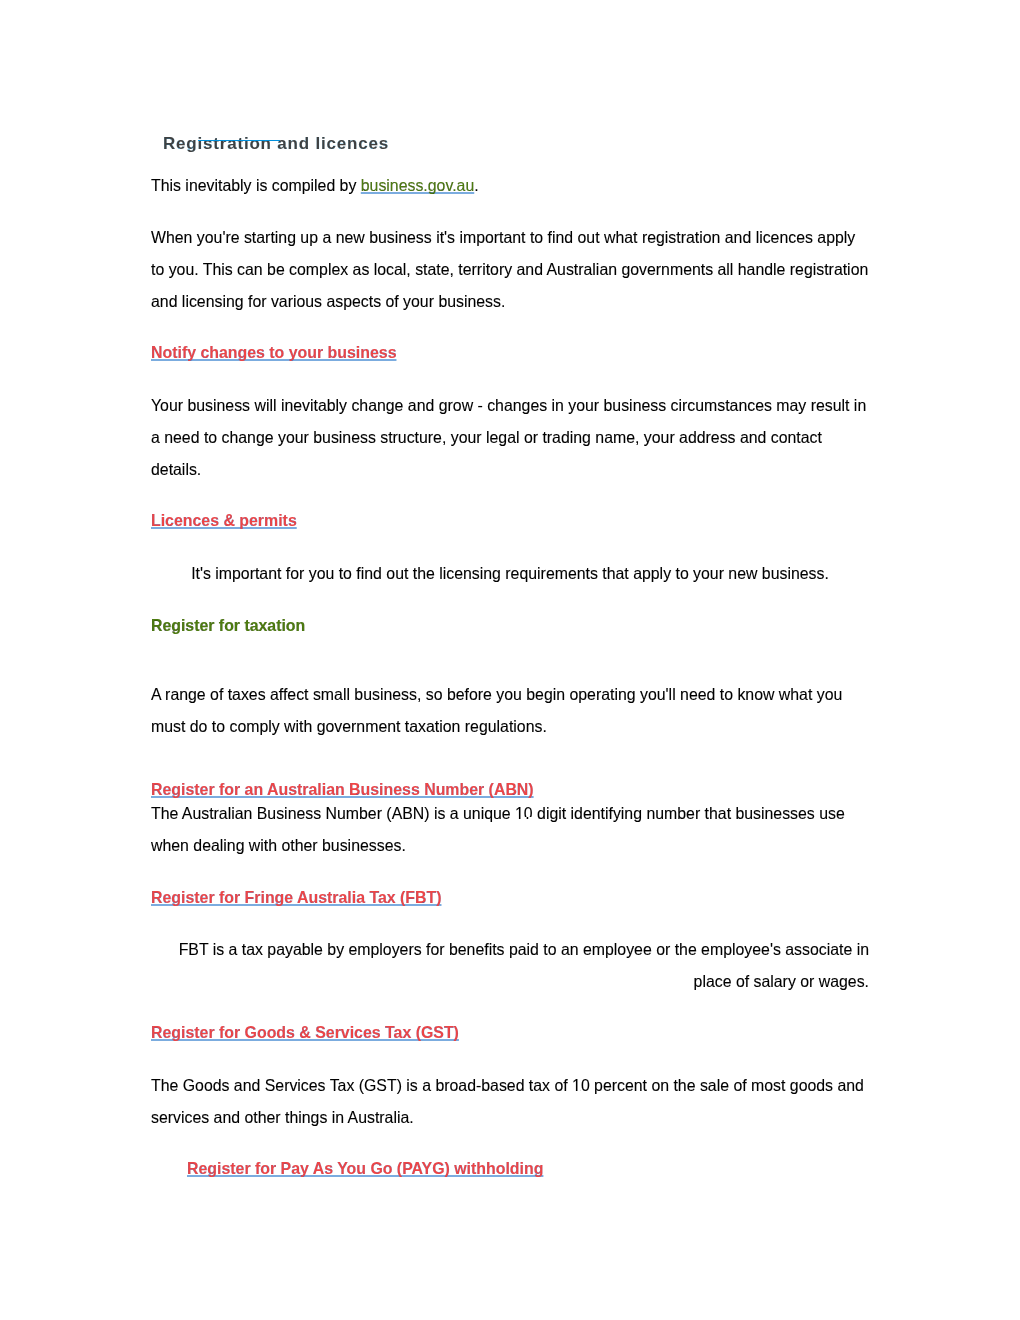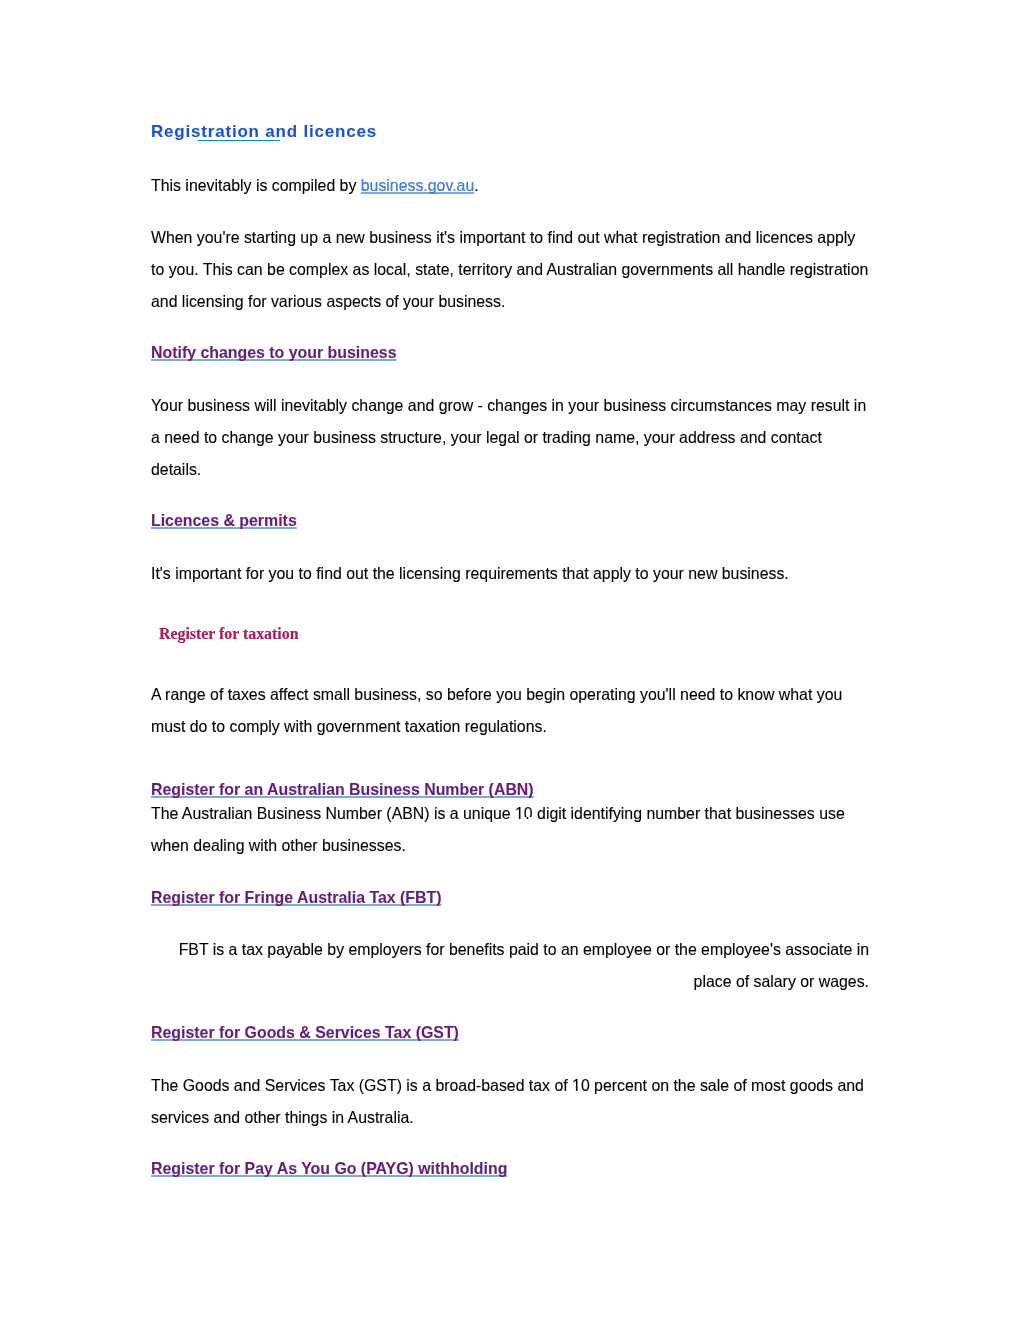--- a/index.html
+++ b/index.html
@@ -23,60 +23,59 @@
   .doc { position: absolute; left: 151px; top: 0; width: 718px; }
 
   .row { position: absolute; left: 0; width: 718px; }
 
   
   .h-title {
     font-size: 17px;
     font-weight: bold;
     letter-spacing: 0.8px;
     line-height: 32px;
-    color: #1d4ed8;
-    margin: 0;
+    color: #404040;
+    margin: 12px;
     white-space: nowrap;
     -webkit-text-stroke: 0.12px #2E9CD4;
   }
   .h-title .lnk { text-decoration: none; }
   .title-underline {
     position: absolute;
     left: 47px;
     top: 140px;
     width: 82px;
     height: 1.3px;
     background: #0090DD;
   }
 
   
   .h2 {
     font-size: 15.9px;
     font-weight: bold;
     line-height: 32px;
-    color: #701a75;
+    color: #ef4444;
     margin: 0;
     -webkit-text-stroke: 0.12px #0B5BC4;
   }
   .h2 .lnk {
     text-decoration: underline;
     text-decoration-skip-ink: none;
     text-decoration-color: #7BACDF;
     text-underline-offset: 1px;
     text-decoration-thickness: 2px;
   }
 
   
   .h3 {
     font-size: 15.87px;
     font-weight: bold;
     line-height: 32px;
-    color: #be185d;
-    margin: 8px;
-    font-family: Liberation Serif, serif;
+    color: #4d7c0f;
+    margin: 0;
     -webkit-text-stroke: 0.12px #000000;
   }
 
   
   p.para {
     font-size: 15.87px;
     line-height: 32px;
     color: #000000;
     margin: 0;
     -webkit-text-stroke: 0.1px #000000;
@@ -106,21 +105,21 @@
     width: 8px;
     background-image: linear-gradient(to right,
       #ffffff 0, #ffffff 3px,
       #eaeaea 3px, #eaeaea 4px,
       #000000 4px, #000000 5px,
       #8d8d8d 5px, #8d8d8d 6px,
       #ffffff 6px, #ffffff 8px);
   }
 
   a.ext {
-    color: #3b82f6;
+    color: #4d7c0f;
     text-decoration: underline;
     text-decoration-skip-ink: none;
     text-decoration-color: #7BACDF;
     text-underline-offset: 1px;
     text-decoration-thickness: 2px;
   }
 </style>
 </head>
 <body>
 
@@ -133,36 +132,36 @@
     <p class="para row" style="top:170px;"><span>This inevitably is compiled by </span><a class="ext">business.gov.au</a><span>.</span></p>
 
     <p class="para row" style="top:221.5px;">When you're starting up a new business it's important to find out what registration and licences apply to you. This can be complex as local, state, territory and Australian governments all handle registration and licensing for various aspects of your business.</p>
 
     <h2 class="h2 row" style="top:337px;"><span class="lnk">Notify changes to your business</span></h2>
 
     <p class="para row" style="top:390px;">Your business will inevitably change and grow - changes in your business circumstances may result in a need to change your business structure, your legal or trading name, your address and contact details.</p>
 
     <h2 class="h2 row" style="top:505px;"><span class="lnk">Licences &amp; permits</span></h2>
 
-    <p class="para row" style="top:557.6px;">It's important for you to find out the licensing requirements that apply to your new business.</p>
+    <p class="para row" style="top:557.6px;text-align:center;">It's important for you to find out the licensing requirements that apply to your new business.</p>
 
     <h3 class="h3 row" style="top:610.3px;">Register for taxation</h3>
 
     <p class="para row" style="top:631px;margin-top:48px;">A range of taxes affect small business, so before you begin operating you'll need to know what you must do to comply with government taxation regulations.</p>
 
     <h2 class="h2 row" style="top:746.3px;margin-top:28px;"><span class="lnk">Register for an Australian Business Number (ABN)</span></h2>
 
     <p class="para row" style="top:798.3px;">The Australian Business Number (ABN) is a unique 10 digit identifying number that businesses use when dealing with other businesses.</p>
     <div class="digit-one-serif-trim"></div>
 
     <h2 class="h2 row" style="top:881.5px;"><span class="lnk">Register for Fringe Australia Tax (FBT)</span></h2>
 
     <p class="para row" style="top:933.5px;text-align:right;">FBT is a tax payable by employers for benefits paid to an employee or the employee's associate in place of salary or wages.</p>
 
     <h2 class="h2 row" style="top:1017px;"><span class="lnk">Register for Goods &amp; Services Tax (GST)</span></h2>
 
     <p class="para row" style="top:1069.5px;">The Goods and Services Tax (GST) is a broad-based tax of 10 percent on the sale of most goods and services and other things in Australia.</p>
     <div class="digit-one-serif-trim gst"></div>
 
-    <h2 class="h2 row" style="top:1153px;"><span class="lnk">Register for Pay As You Go (PAYG) withholding</span></h2>
+    <h2 class="h2 row" style="top:1153px;margin-left:36px;"><span class="lnk">Register for Pay As You Go (PAYG) withholding</span></h2>
 
   </div>
 </div>
 
 </body></html>

